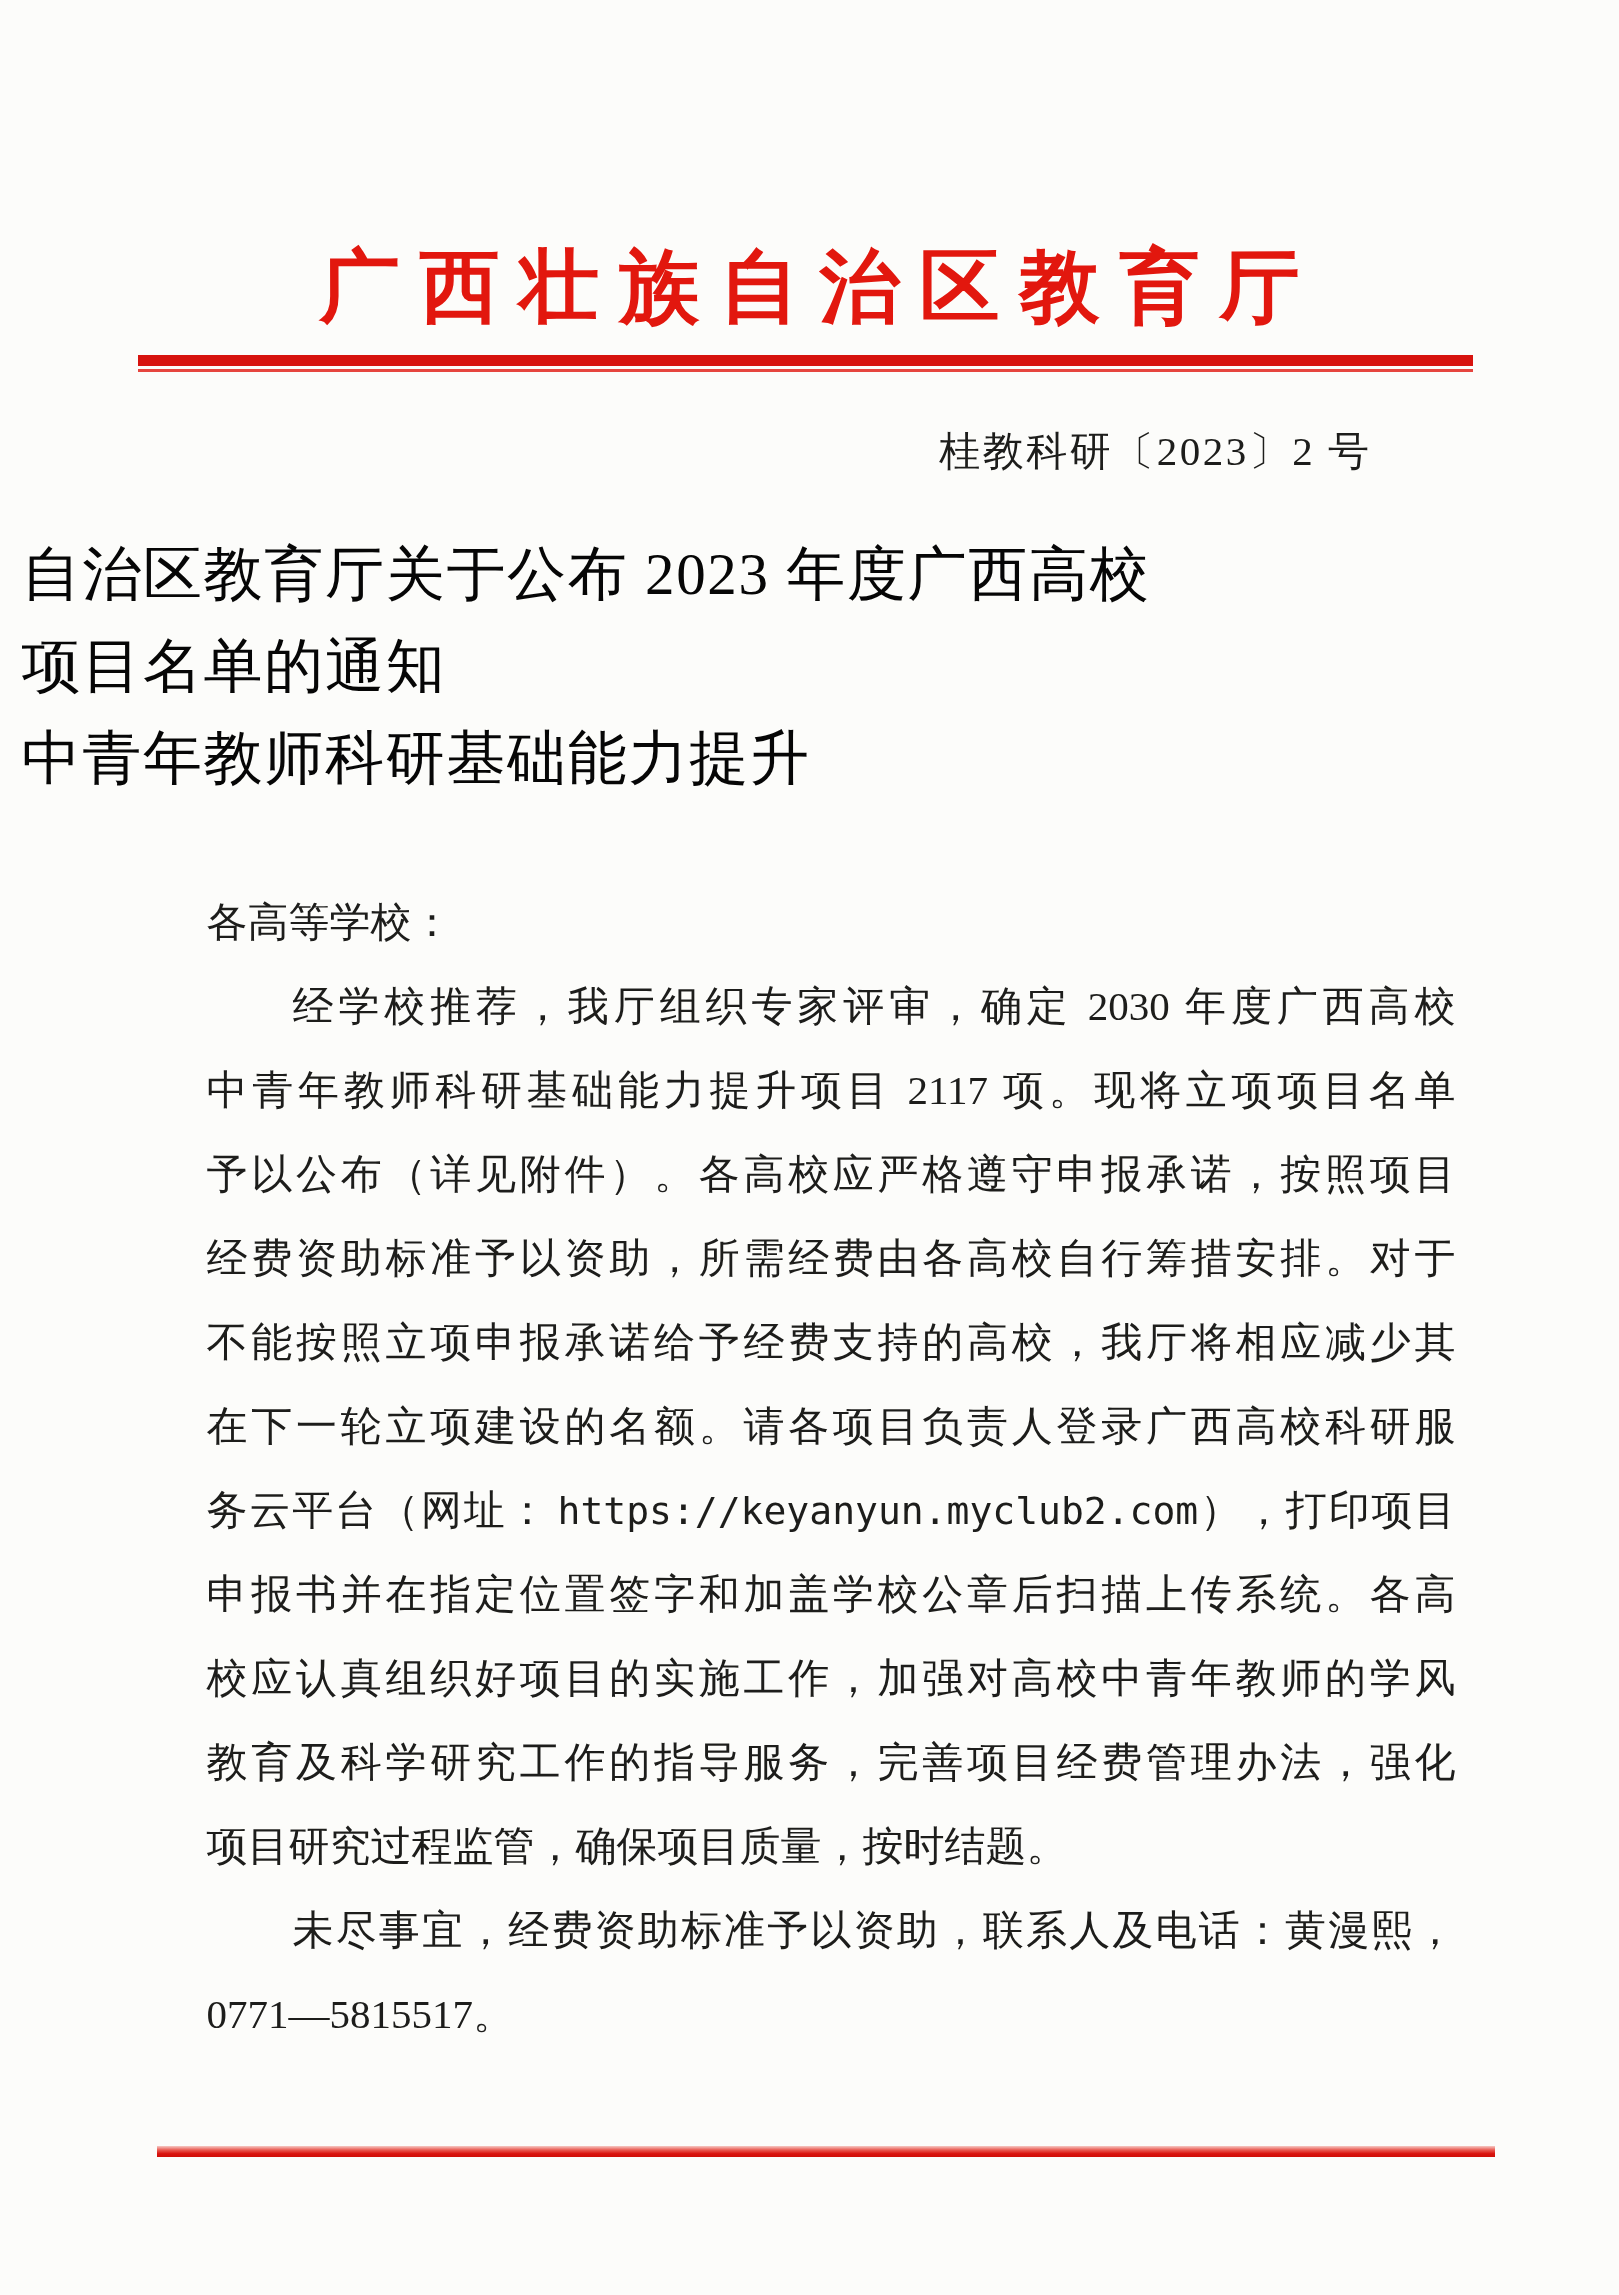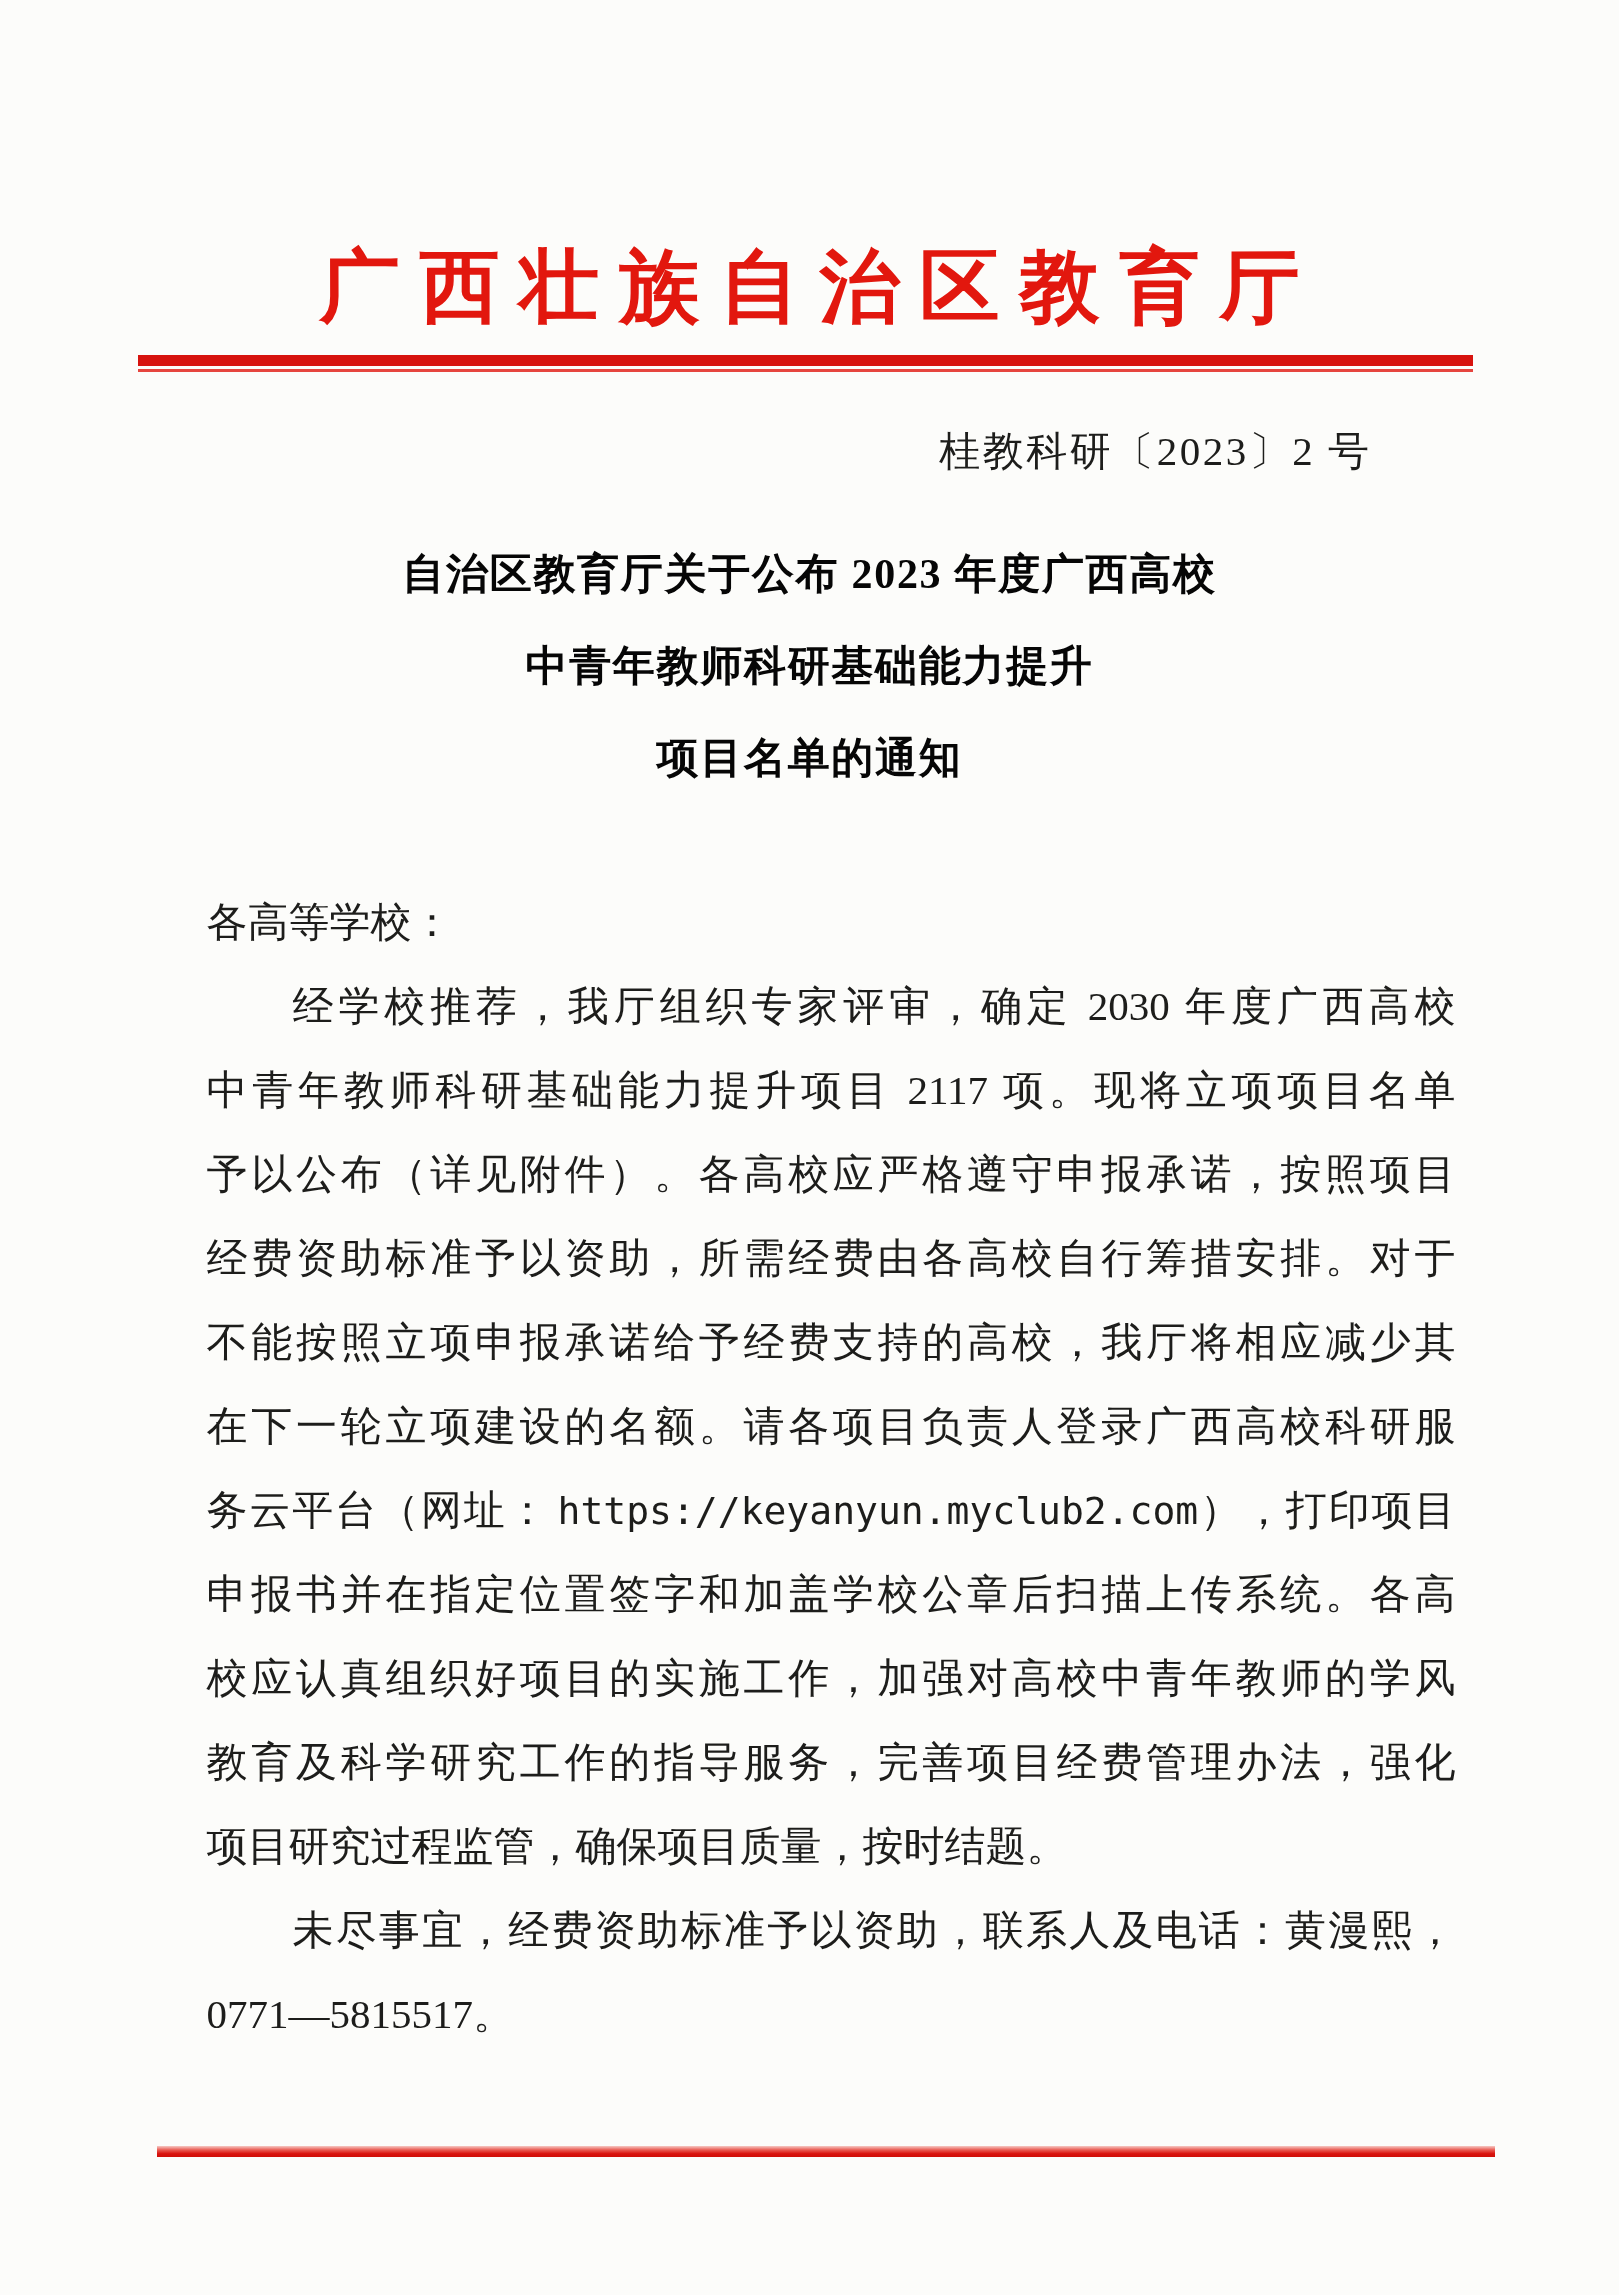--- a/index.html
+++ b/index.html
@@ -55,24 +55,24 @@
     white-space: nowrap;
     margin-top: 21px;
   }
   
   .doc-title {
     position: absolute;
     top: 528px;
     left: 0;
     width: 100%;
     margin: 0;
-    text-align: center;
-    font-weight: bold;
+    text-align: left;
+    font-weight: normal;
     color: #060606;
-    font-size: 42px;
+    font-size: 59px;
     line-height: 92px;
     letter-spacing: 1.7px;
   }
   
   .body-block {
     position: absolute;
     top: 880px;
     left: 185px;
     width: 1249px;
     font-size: 41px;
@@ -112,22 +112,22 @@
     <div class="agency">广西壮族自治区教育厅</div>
     <div class="rule-wrap">
       <div class="rule-thick"></div>
       <div class="rule-thin"></div>
     </div>
     <div class="docnum">桂教科研〔2023〕2 号</div>
   </header>
 
   <h1 class="doc-title">
     <div class="title-line">自治区教育厅关于公布 2023 年度广西高校</div>
+    <div class="title-line">项目名单的通知</div>
     <div class="title-line">中青年教师科研基础能力提升</div>
-    <div class="title-line">项目名单的通知</div>
   </h1>
 
   <main class="body-block">
     <p class="bline">各高等学校：</p>
 
     <p class="bline indent stretch">经学校推荐，我厅组织专家评审，确定 2030 年度广西高校</p>
     <p class="bline stretch">中青年教师科研基础能力提升项目 2117 项。现将立项项目名单</p>
     <p class="bline stretch">予以公布（详见附件）。各高校应严格遵守申报承诺，按照项目</p>
     <p class="bline stretch">经费资助标准予以资助，所需经费由各高校自行筹措安排。对于</p>
     <p class="bline stretch">不能按照立项申报承诺给予经费支持的高校，我厅将相应减少其</p>

